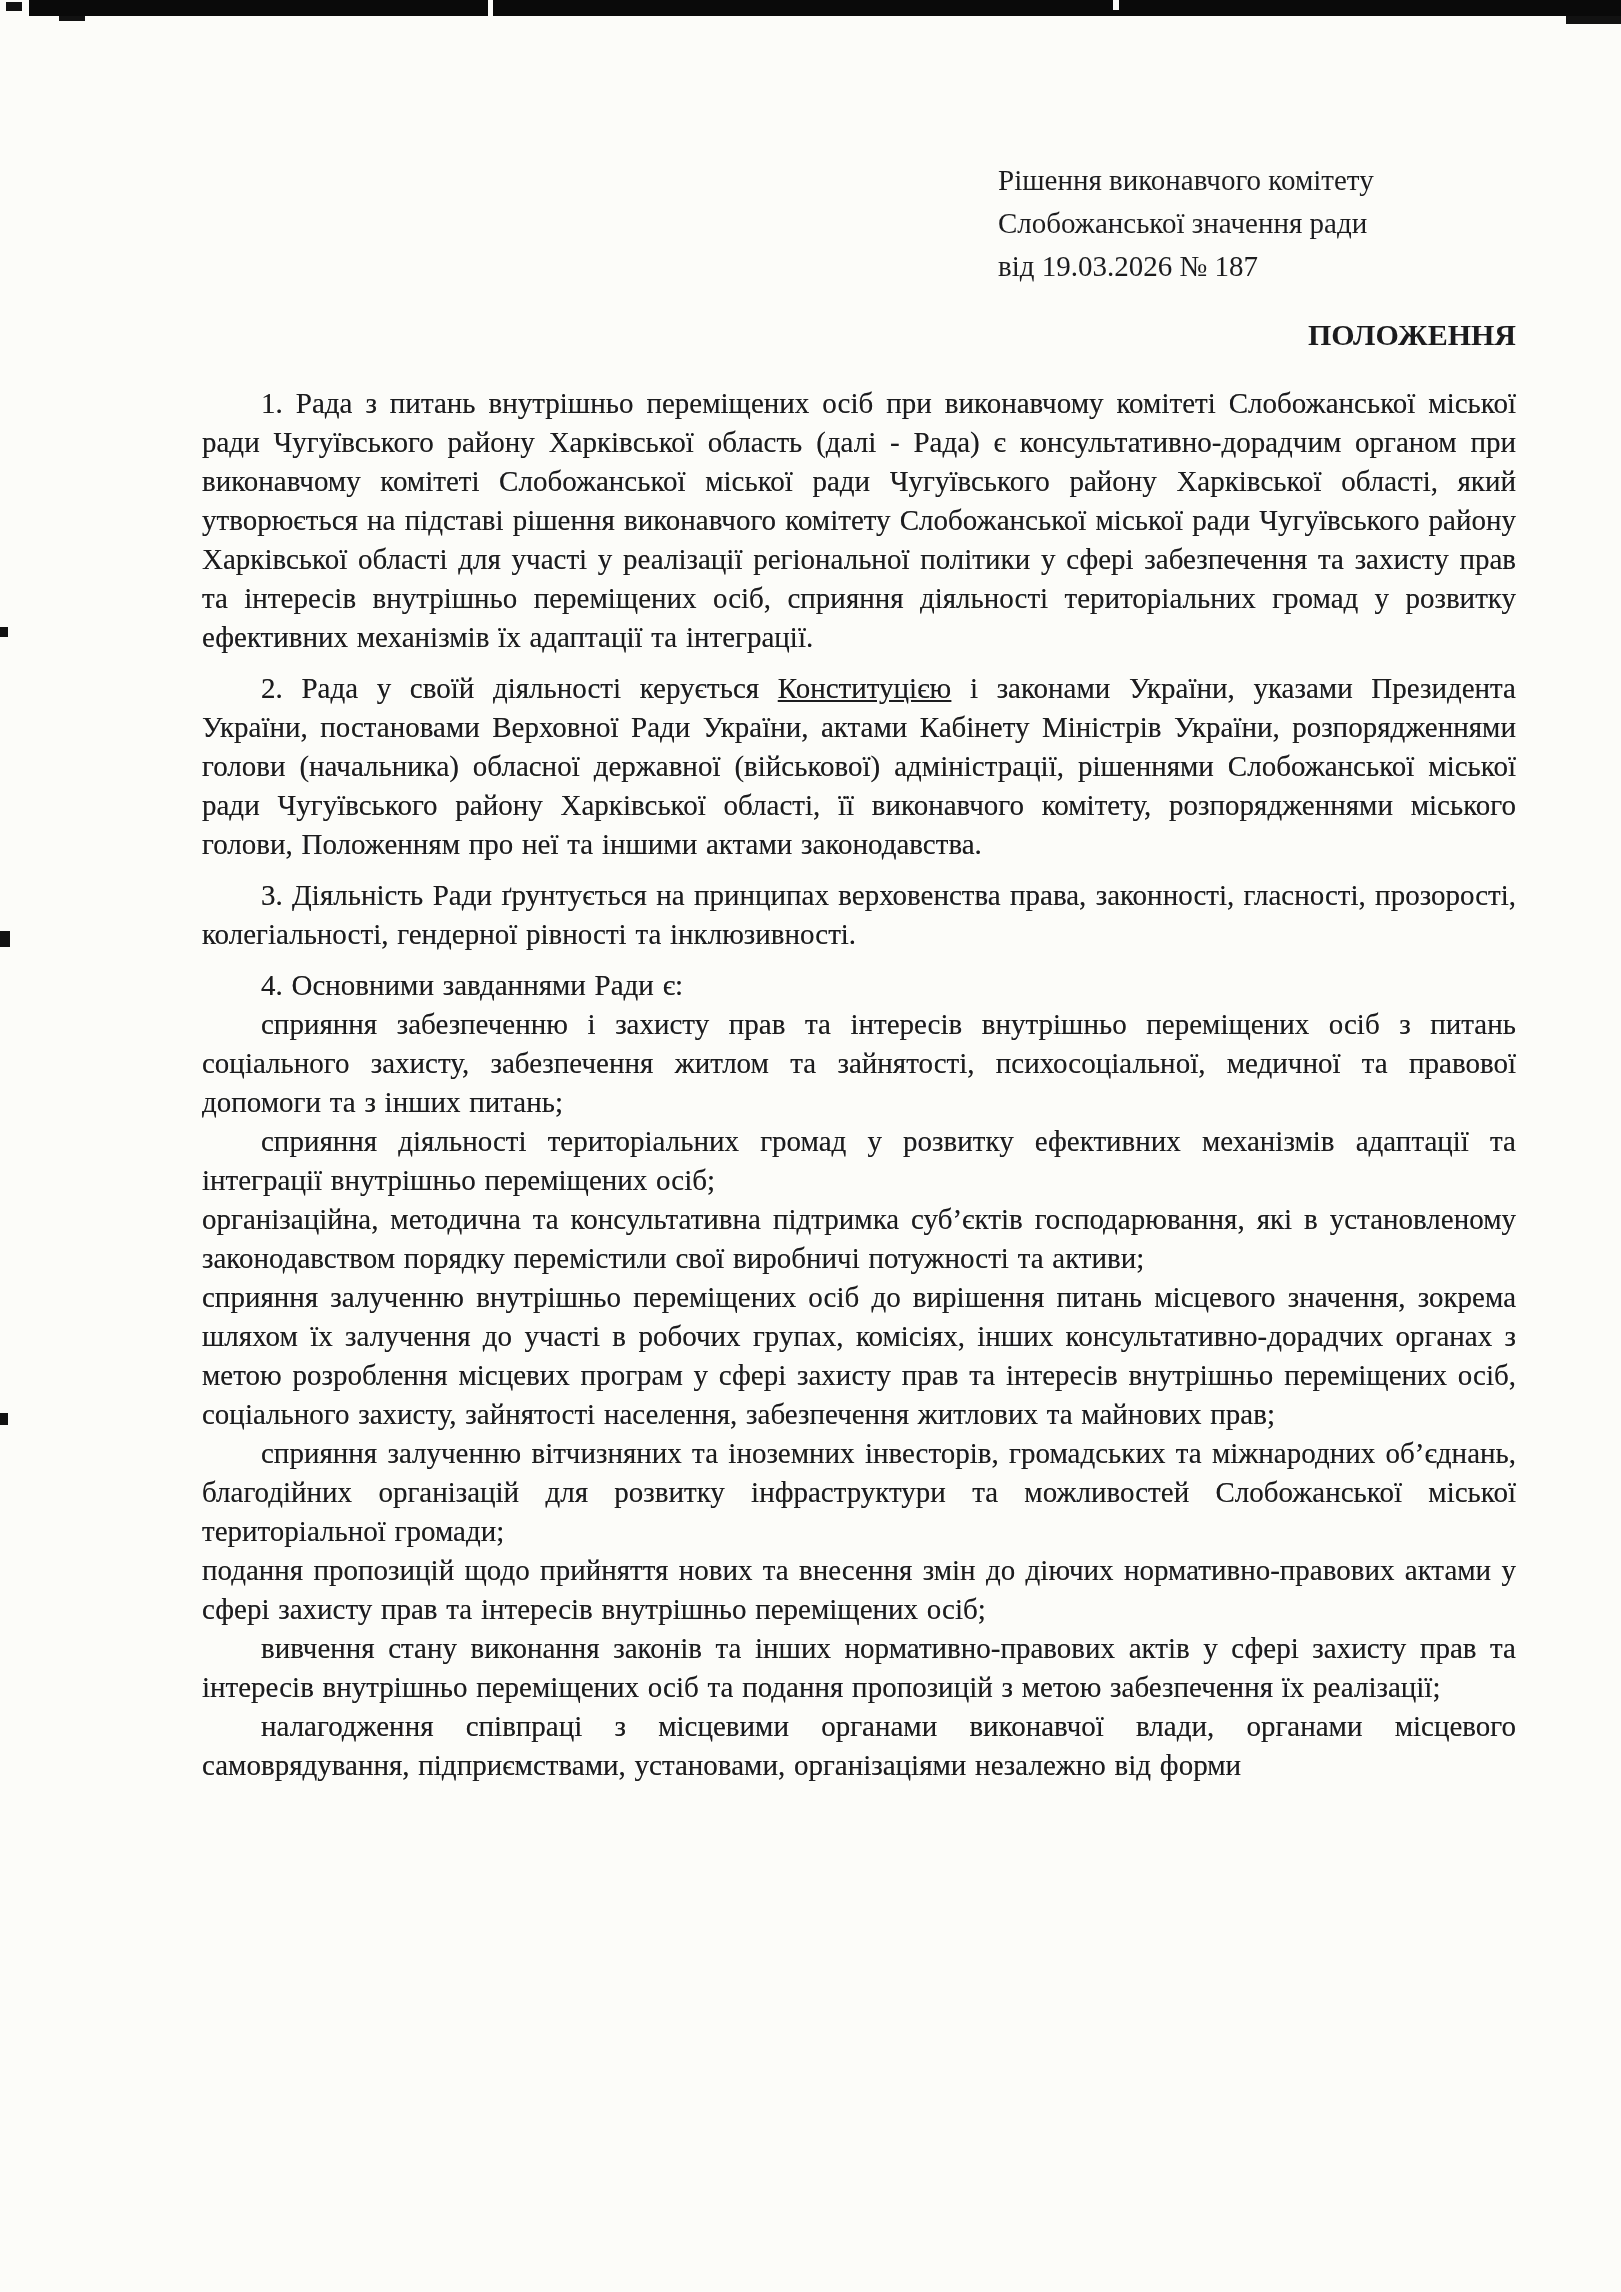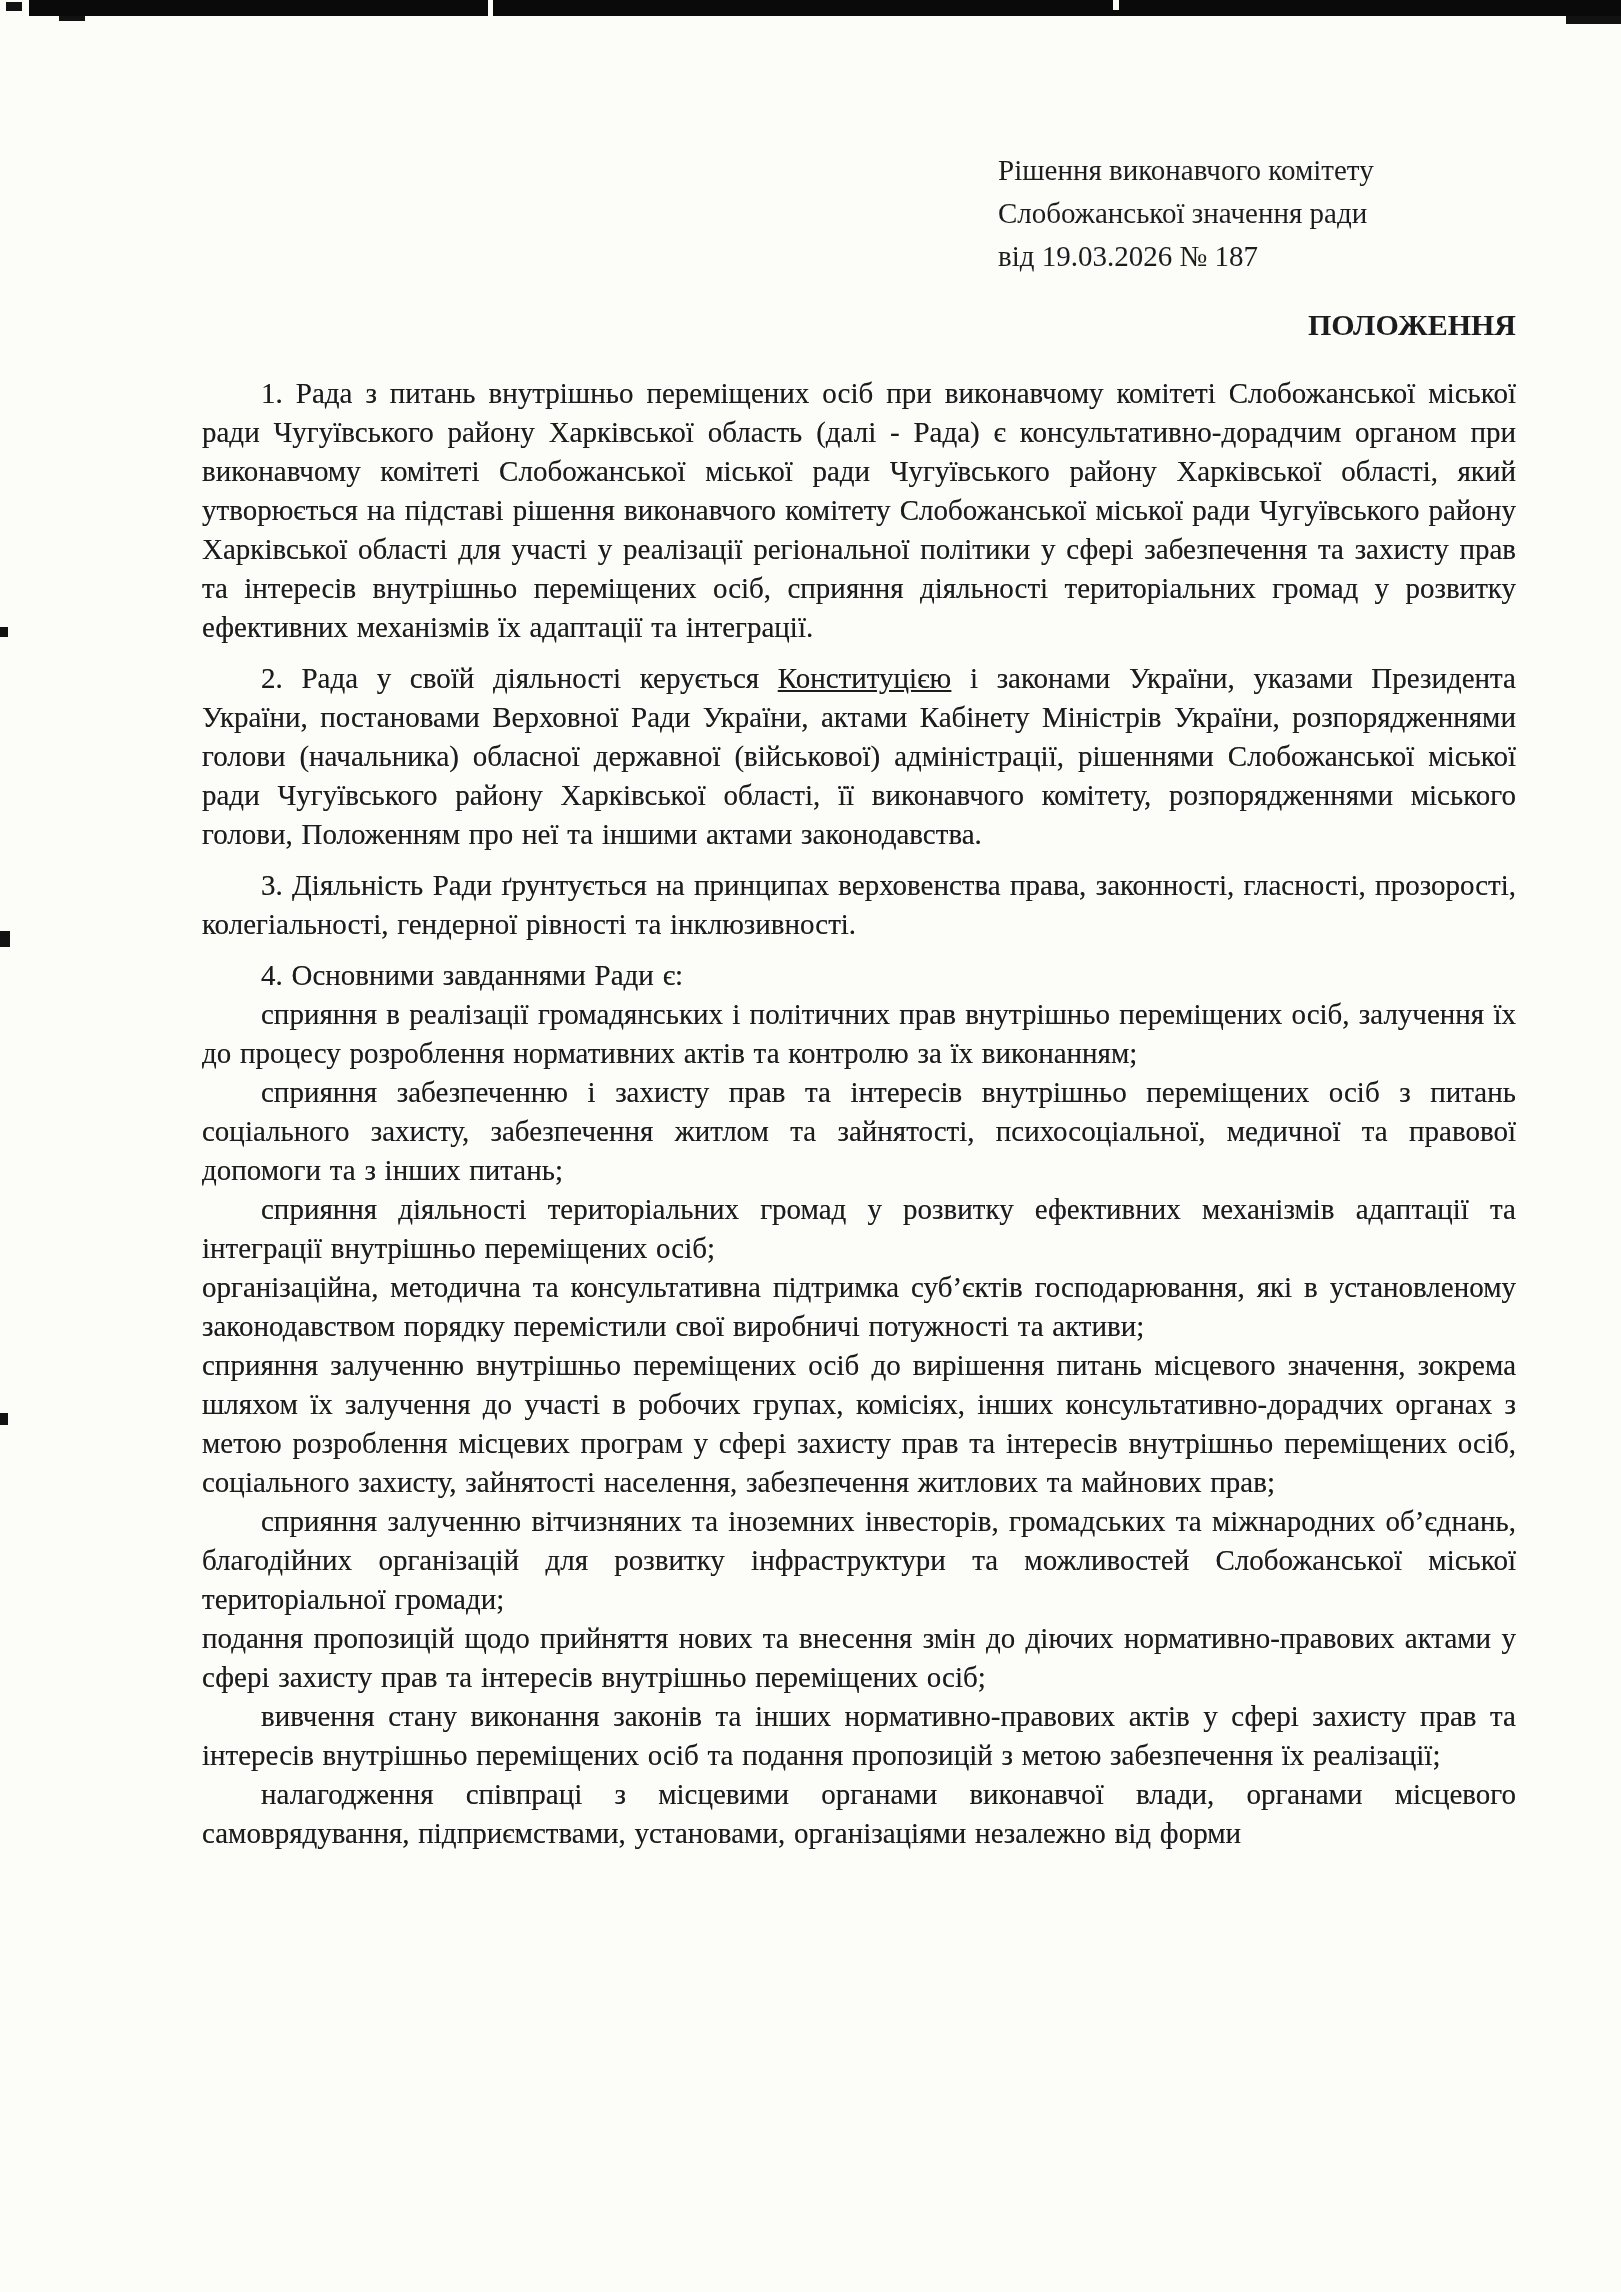--- a/index.html
+++ b/index.html
@@ -16,21 +16,21 @@
   
   .bar {
     position: absolute; top: 0; left: 29px; right: 0; height: 15.7px;
     background: #0a0a0a;
   }
   .bar-notch { position: absolute; top: 0; height: 15.7px; background: #fcfcf9; }
   .mark { position: absolute; background: #121212; }
   
   .content {
     position: absolute;
-    left: 202px; top: 2px;
+    left: 202px; top: 12px;
     width: 1314px;
     padding-top: 147px;
   }
   .meta {
     margin-left: 796px;
     font-size: 29px;
     line-height: 43px;
     white-space: nowrap;
   }
   .title {
@@ -88,21 +88,20 @@
     <h1 class="title">ПОЛОЖЕННЯ</h1>
 
     <p class="para first indent">1. Рада з питань внутрішньо переміщених осіб при виконавчому комітеті Слобожанської міської ради Чугуївського району Харківської область (далі - Рада) є консультативно-дорадчим органом при виконавчому комітеті Слобожанської міської ради Чугуївського району Харківської області, який утворюється на підставі рішення виконавчого комітету Слобожанської міської ради Чугуївського району Харківської області для участі у реалізації регіональної політики у сфері забезпечення та захисту прав та інтересів внутрішньо переміщених осіб, сприяння діяльності територіальних громад у розвитку ефективних механізмів їх адаптації та інтеграції.</p>
 
     <p class="para indent"><span>2. Рада у своїй діяльності керується </span><span class="u">Конституцією</span><span> і законами України, указами Президента України, постановами Верховної Ради України, актами Кабінету Міністрів України, розпорядженнями голови (начальника) обласної державної (військової) адміністрації, рішеннями Слобожанської міської ради Чугуївського району Харківської області, її виконавчого комітету, розпорядженнями міського голови, Положенням про неї та іншими актами законодавства.</span></p>
 
     <p class="para indent">3. Діяльність Ради ґрунтується на принципах верховенства права, законності, гласності, прозорості, колегіальності, гендерної рівності та інклюзивності.</p>
 
     <p class="para indent">4. Основними завданнями Ради є:</p>
 
-    <p class="para item indent">сприяння в реалізації громадянських і політичних прав внутрішньо переміщених осіб, залучення їх до процесу розроблення нормативних актів та контролю за їх виконанням;</p>
     <p class="para item indent">сприяння забезпеченню і захисту прав та інтересів внутрішньо переміщених осіб з питань соціального захисту, забезпечення житлом та зайнятості, психосоціальної, медичної та правової допомоги та з інших питань;</p>
     <p class="para item indent">сприяння діяльності територіальних громад у розвитку ефективних механізмів адаптації та інтеграції внутрішньо переміщених осіб;</p>
     <p class="para item flush">організаційна, методична та консультативна підтримка суб’єктів господарювання, які в установленому законодавством порядку перемістили свої виробничі потужності та активи;</p>
     <p class="para item flush">сприяння залученню внутрішньо переміщених осіб до вирішення питань місцевого значення, зокрема шляхом їх залучення до участі в робочих групах, комісіях, інших консультативно-дорадчих органах з метою розроблення місцевих програм у сфері захисту прав та інтересів внутрішньо переміщених осіб, соціального захисту, зайнятості населення, забезпечення житлових та майнових прав;</p>
     <p class="para item indent">сприяння залученню вітчизняних та іноземних інвесторів, громадських та міжнародних об’єднань, благодійних організацій для розвитку інфраструктури та можливостей Слобожанської міської територіальної громади;</p>
     <p class="para item flush">подання пропозицій щодо прийняття нових та внесення змін до діючих нормативно-правових актами у сфері захисту прав та інтересів внутрішньо переміщених осіб;</p>
     <p class="para item indent">вивчення стану виконання законів та інших нормативно-правових актів у сфері захисту прав та інтересів внутрішньо переміщених осіб та подання пропозицій з метою забезпечення їх реалізації;</p>
     <p class="para item indent">налагодження співпраці з місцевими органами виконавчої влади, органами місцевого самоврядування, підприємствами, установами, організаціями незалежно від форми</p>
 
   </div>

